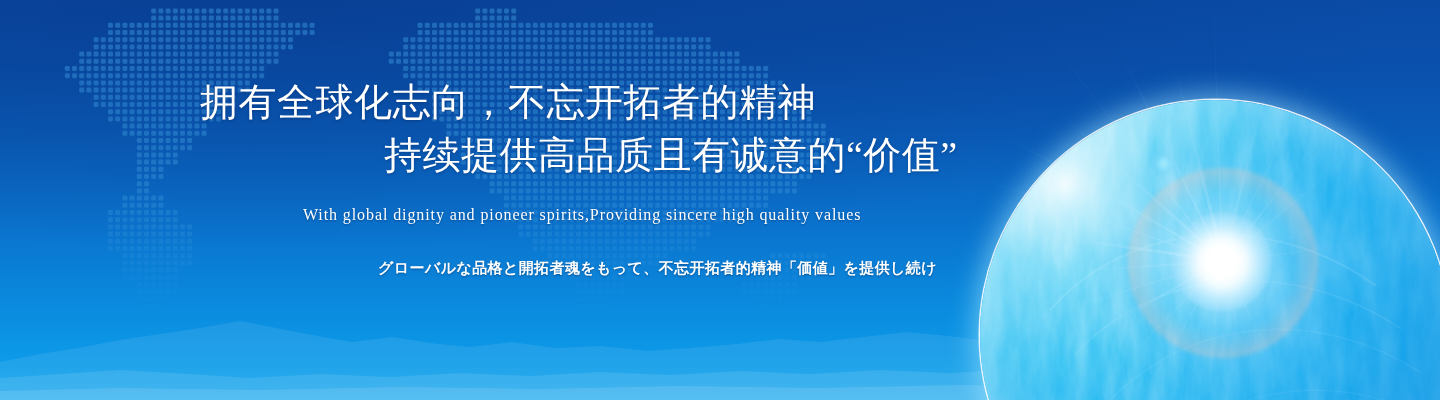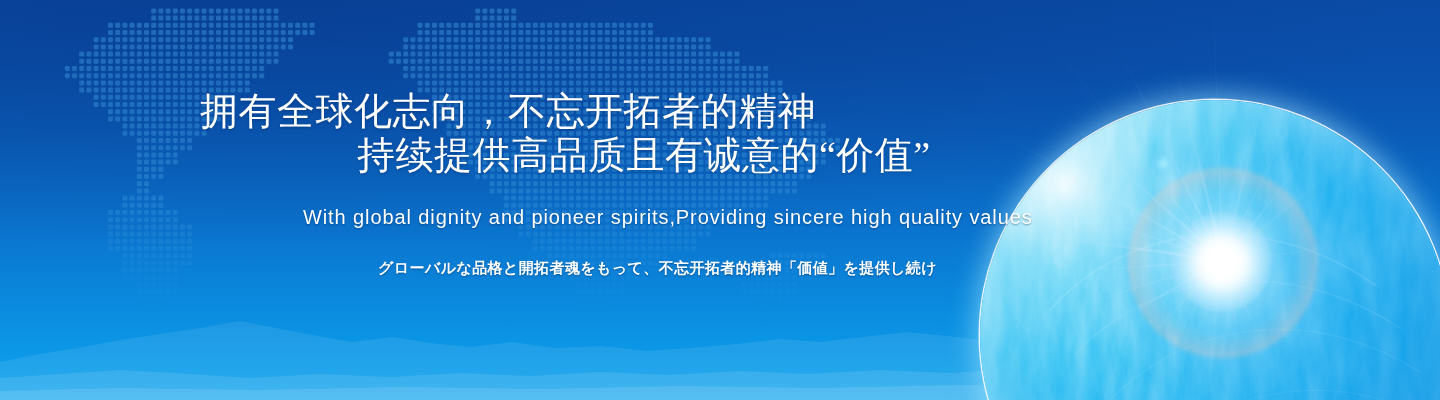--- a/index.html
+++ b/index.html
@@ -214,29 +214,29 @@
     position:absolute;
     color:#ffffff;
     font-family:"Liberation Serif","DejaVu Serif",serif;
     font-weight:400;
     font-size:38px;
     line-height:1;
     letter-spacing:0.5px;
     white-space:nowrap;
     text-shadow:0 1px 3px rgba(0,30,80,0.40);
   }
-  .headline-1 { left:200px; top:92px; }
-  .headline-2 { left:357px; top:136px; }
+  .headline-1 { left:200px; top:86px;font-family:Liberation Mono, monospace; }
+  .headline-2 { left:384px; top:136px; }
 
   .subline-en {
     position:absolute;
     left:303px; top:206px;
     color:#ffffff;
-    font-family:Liberation Sans, sans-serif;
-    font-size:20px;
+    font-family:Liberation Serif, serif;
+    font-size:16px;
     font-weight:400;
     letter-spacing:0.9px;
     white-space:nowrap;
     text-shadow:0 1px 2px rgba(0,30,80,0.45);
   }
   .subline-ja {
     position:absolute;
     left:378px; top:259px;
     color:#ffffff;
     font-family:"DejaVu Sans","Liberation Sans",sans-serif;

